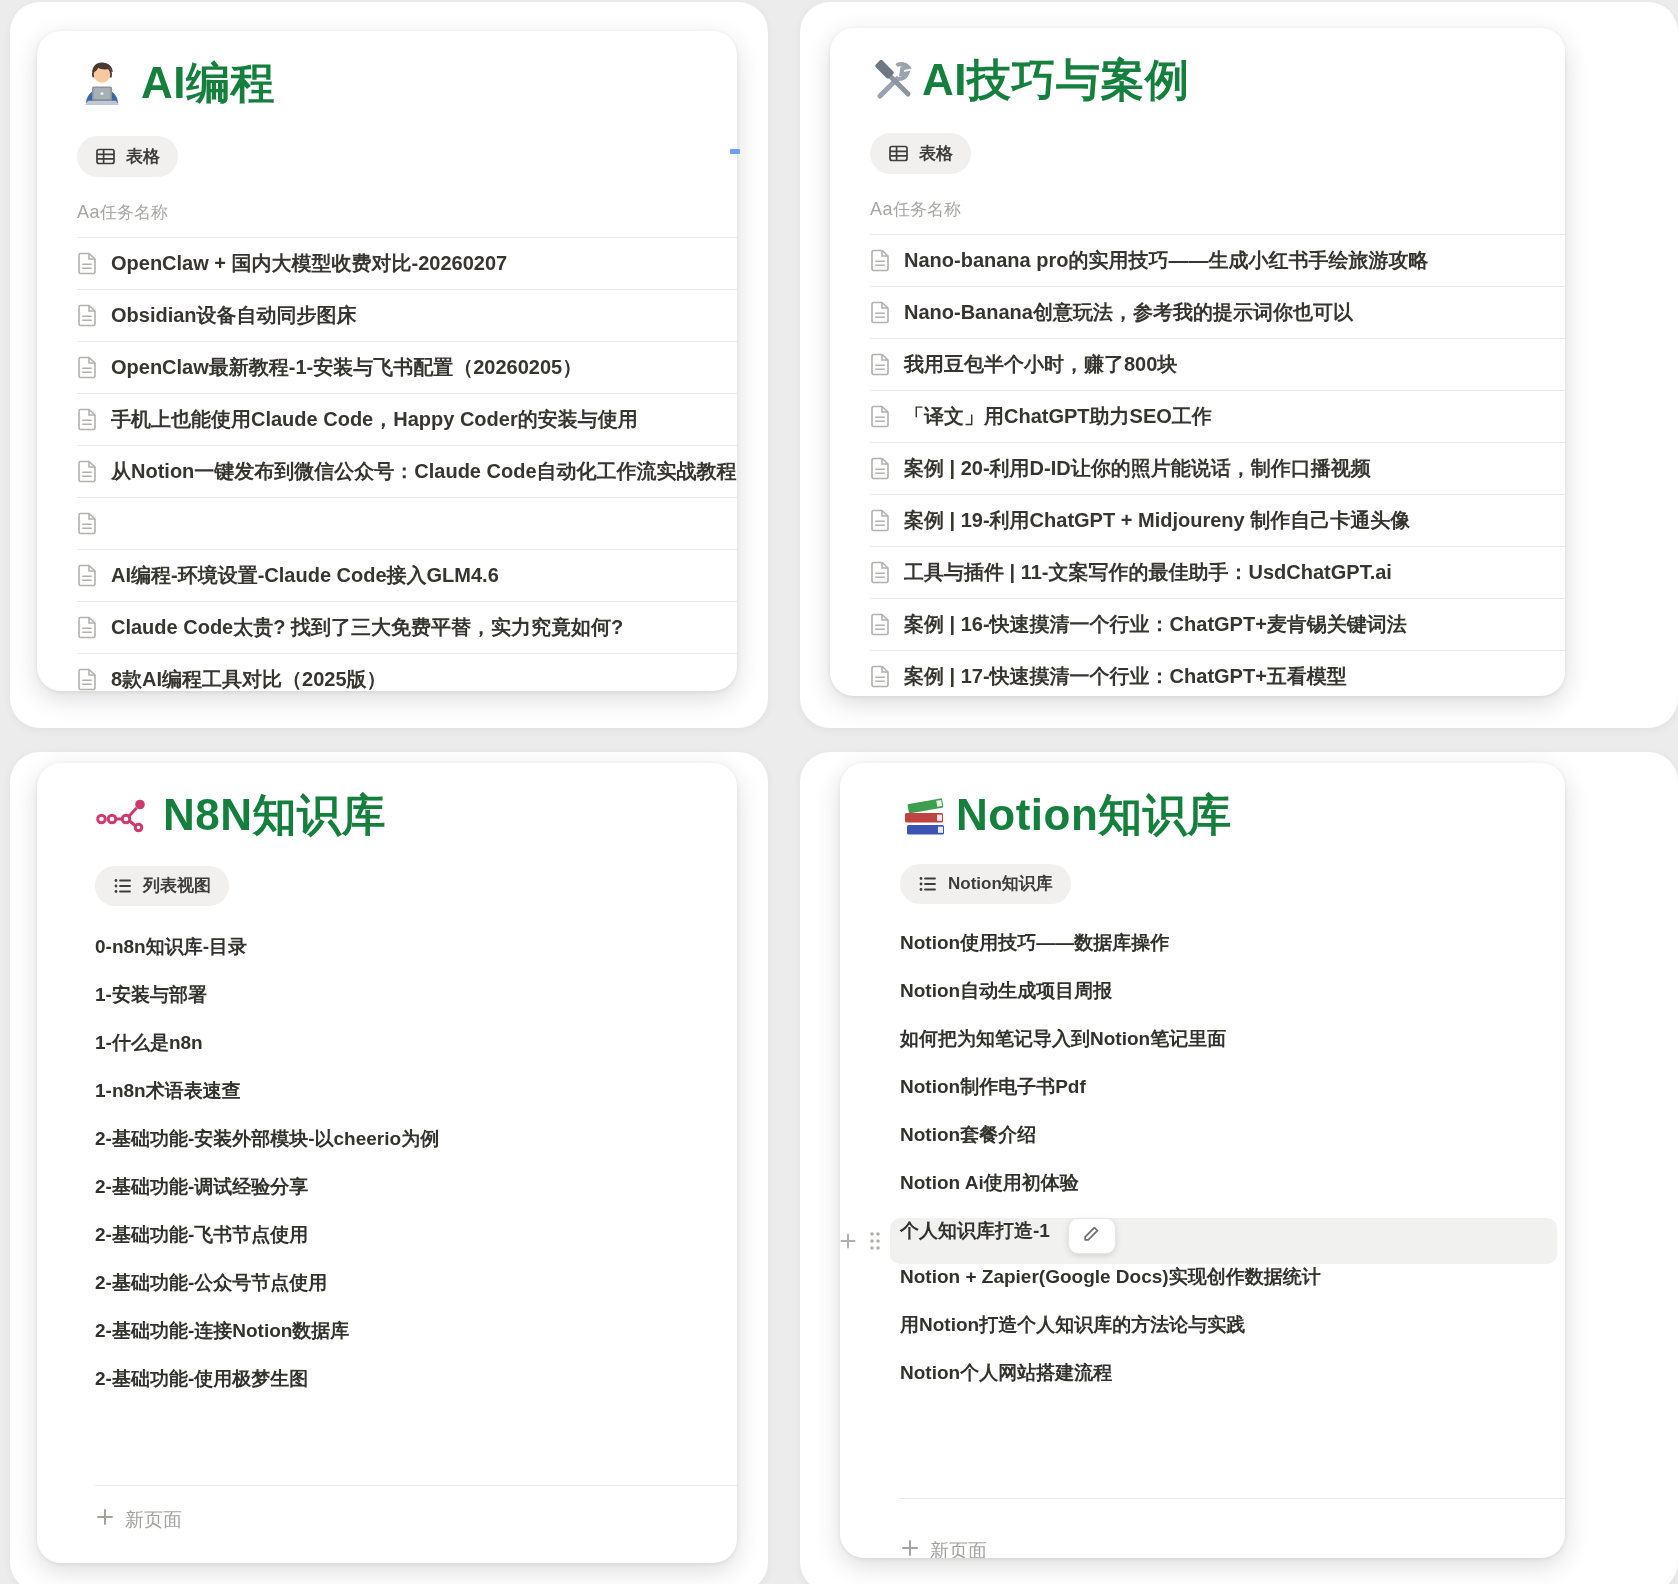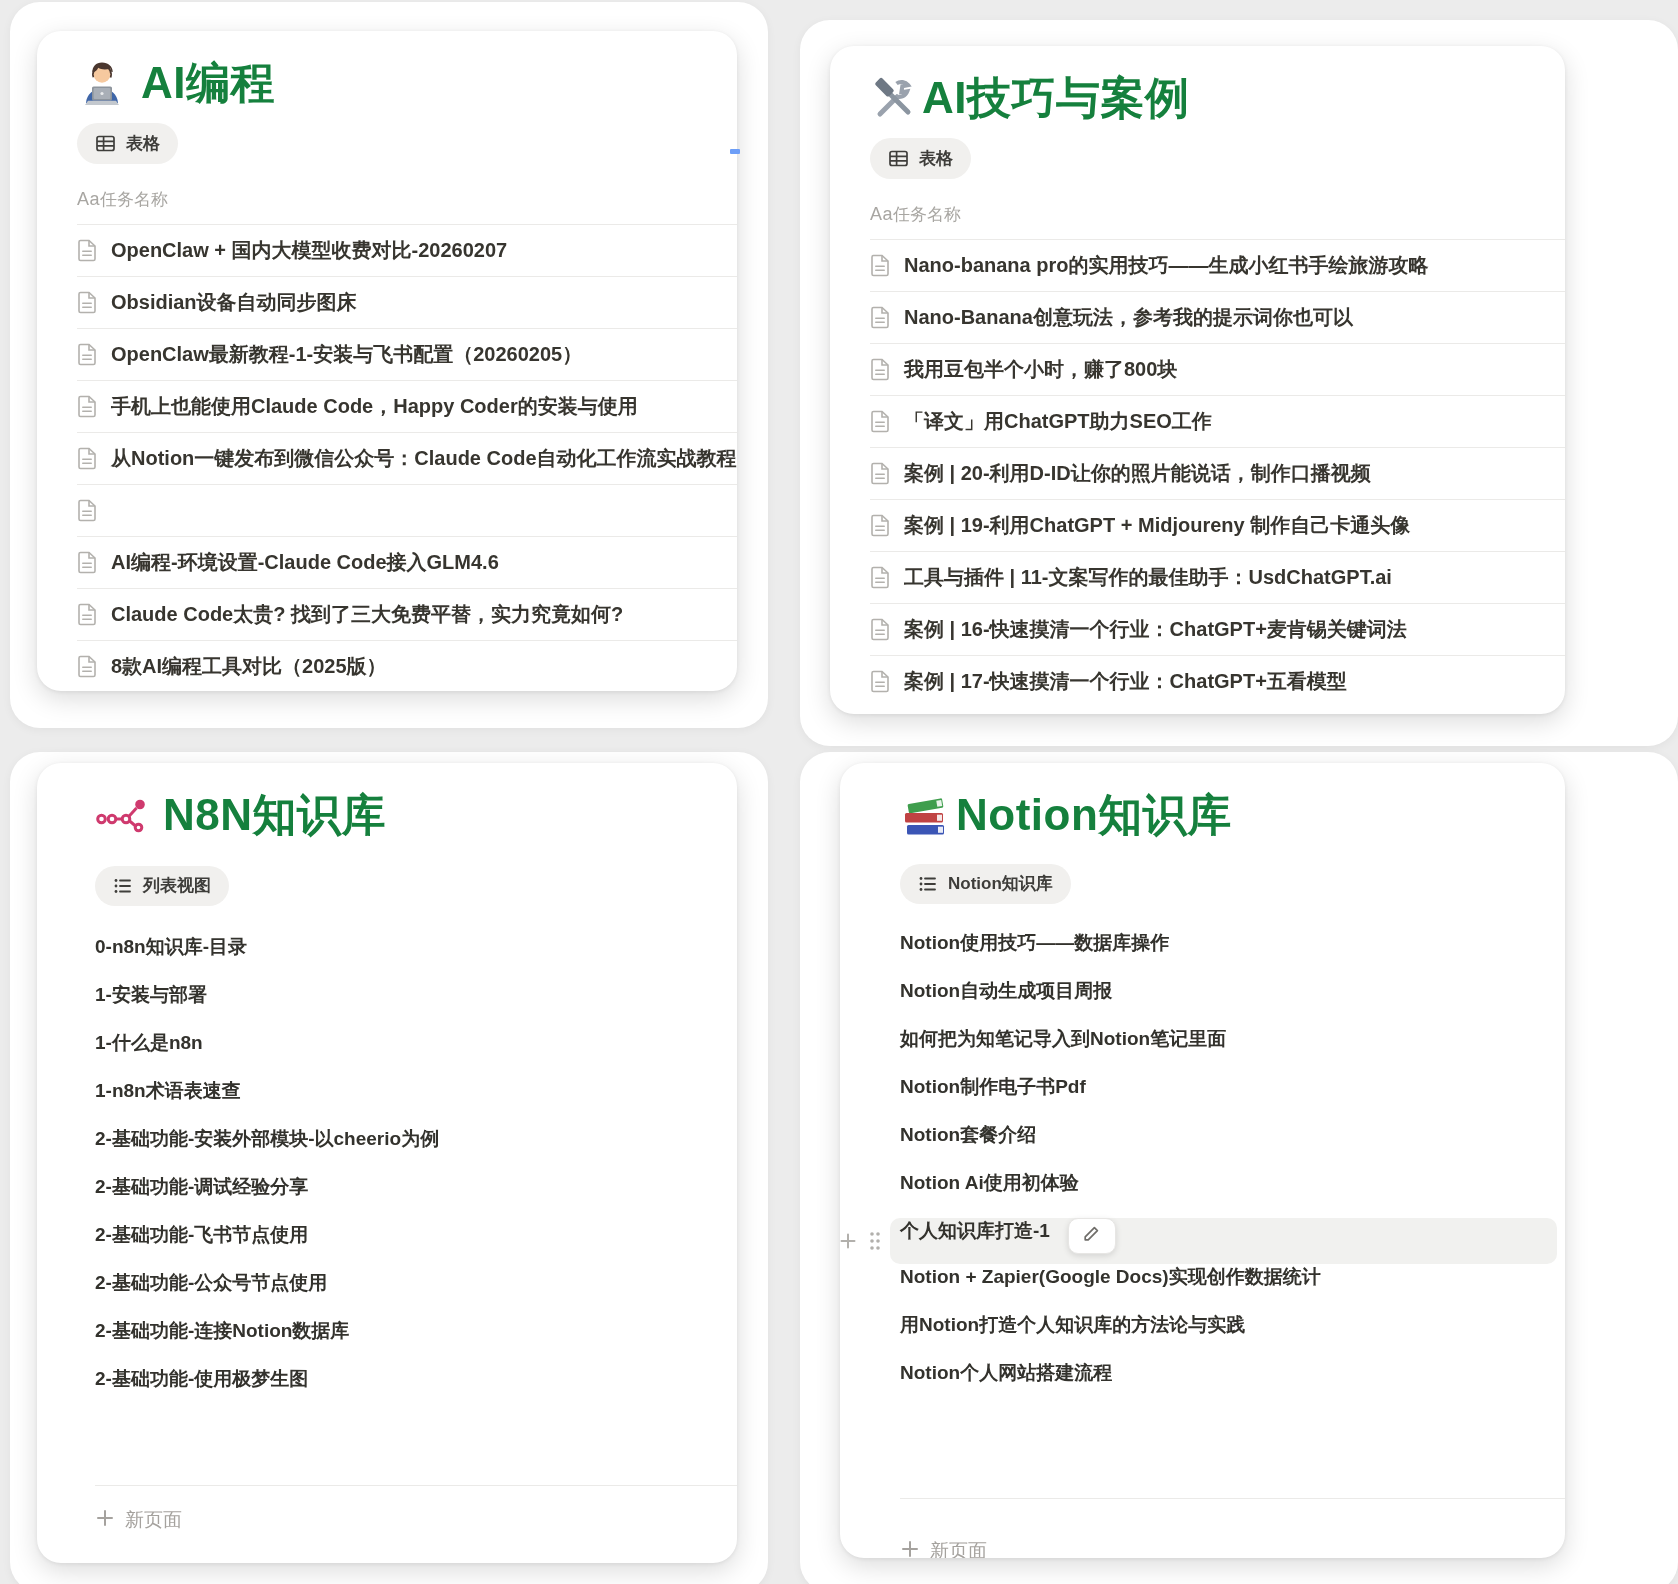--- a/index.html
+++ b/index.html
@@ -5,38 +5,38 @@
   html,body{margin:0;padding:0}
   body{
     width:1678px;height:1584px;position:relative;overflow:hidden;
     background:#ececec;
     font-family:"Liberation Sans","DejaVu Sans",sans-serif;
     color:#37352f;
   }
   .quadrant{position:absolute;background:#ffffff;border-radius:30px;
     box-shadow:0 2px 10px rgba(0,0,0,.05);}
   #q-tl{left:10px;top:2px;width:758px;height:726px}
-  #q-tr{left:800px;top:20px;width:878px;height:726px}
+  #q-tr{left:800px;top:2px;width:878px;height:726px}
   #q-bl{left:10px;top:752px;width:758px;height:840px}
   #q-br{left:800px;top:752px;width:878px;height:840px}
 
   .card{position:absolute;background:#fff;border-radius:24px;box-sizing:border-box;
     box-shadow:0 8px 26px rgba(0,0,0,.14),0 1px 4px rgba(0,0,0,.07);}
   #card-tl{left:27px;top:29px;width:700px;height:660px;padding:0 0 0 40px;overflow:visible}
   #card-tr{left:30px;top:26px;width:735px;height:668px;padding:0 0 0 40px;overflow:hidden}
   #card-bl{left:27px;top:11px;width:700px;height:800px;padding:0 0 0 58px;overflow:hidden}
   #card-br{left:40px;top:11px;width:725px;height:795px;padding:0 0 0 60px;overflow:hidden}
 
   .card-title{display:flex;align-items:center;margin-top:26px}
   .t-icon{display:inline-flex;flex:0 0 auto}
   .t-text{font-size:44px;font-weight:700;color:#15803d;letter-spacing:.5px;line-height:1.2}
   .gap-lg .t-text{margin-left:14px}
   .gap-sm .t-text{margin-left:4px}
 
-  .tabs-row{margin-top:13px}
+  .tabs-row{margin-top:26px}
   .view-tab{display:inline-flex;align-items:center;gap:10px;border:none;cursor:pointer;
     background:#f1f0ee;border-radius:22px;padding:10px 18px;
     font-family:inherit;font-size:17px;font-weight:600;color:#3e3d3a;line-height:1}
   .v-icon{display:inline-flex}
 
   .col-header{display:flex;align-items:center;gap:0;margin-top:24px;padding-bottom:13px;
     color:#a8a6a2;font-size:17px;border-bottom:1px solid #ebeae8;cursor:default}
   .aa{font-size:18px;font-weight:500;letter-spacing:.5px}
 
   .t-row{display:flex;align-items:center;gap:13px;height:51px;
@@ -54,21 +54,21 @@
   .row-gutter{position:absolute;left:-52px;top:0;height:100%;display:flex;
     align-items:center;gap:10px}
   .g-btn{display:inline-flex;cursor:pointer}
   .edit-btn{display:inline-flex;align-items:center;justify-content:center;
     width:46px;height:34px;margin-left:18px;background:#fff;border-radius:10px;
     border:1px solid #e7e6e4;box-shadow:0 2px 6px rgba(0,0,0,.12);cursor:pointer}
 
   .list-footer{position:absolute;left:58px;right:0;bottom:0;height:78px}
   #card-br .list-footer{left:60px;height:60px}
   .footer-divider{position:absolute;left:0;right:0;top:0;border-top:1px solid #ebeae8}
-  .new-page{position:absolute;left:0;display:flex;align-items:flex-end;gap:10px;
+  .new-page{position:absolute;left:0;display:flex;align-items:flex-start;gap:10px;
     color:#a5a29e;font-size:19px;font-weight:500;cursor:pointer}
   #card-bl .new-page{top:22px}
   #card-br .new-page{top:40px}
 
   .blue-tick{position:absolute;right:-3px;top:118px;width:10px;height:5px;
     background:#6d9ef7;border-radius:1px}
 </style>
 </head>
 <body>
 

